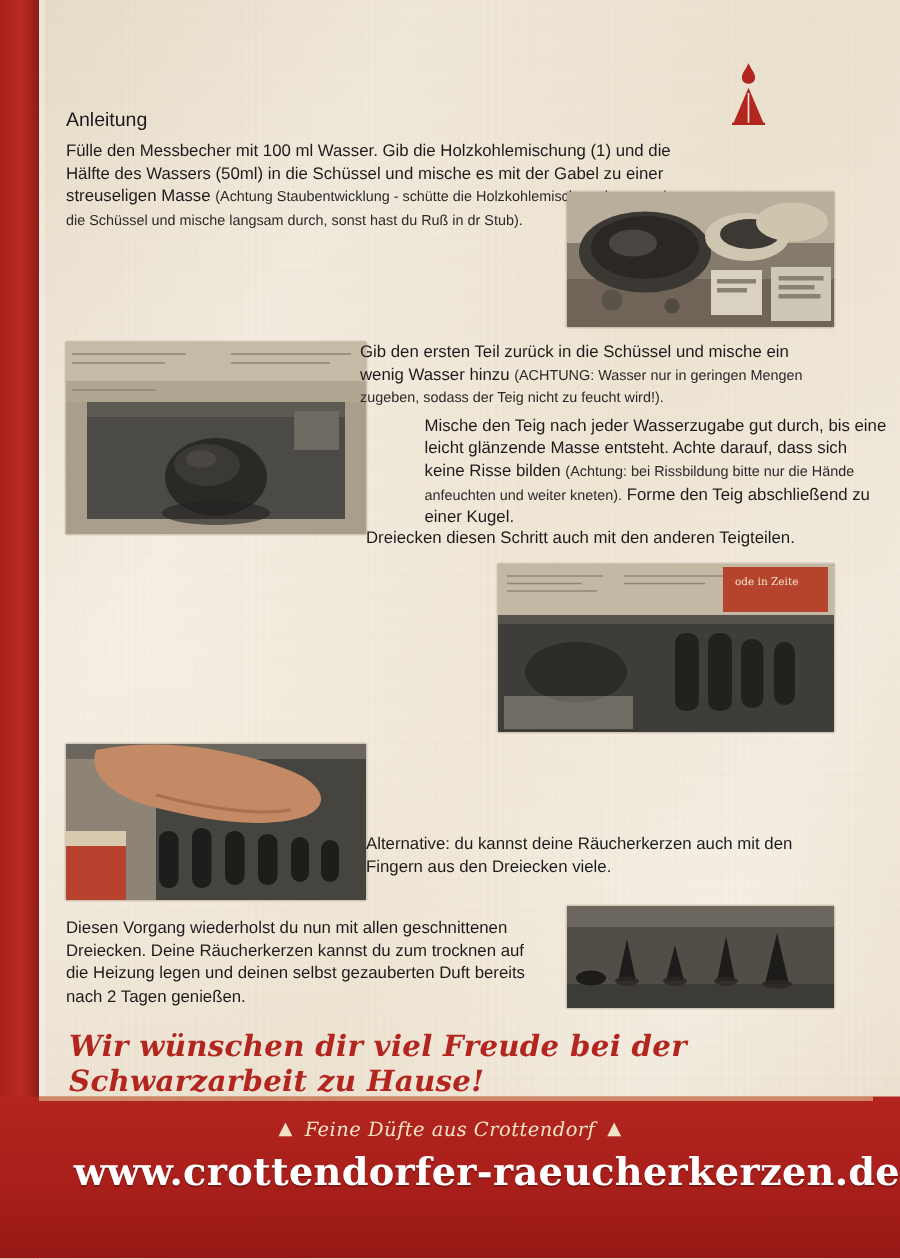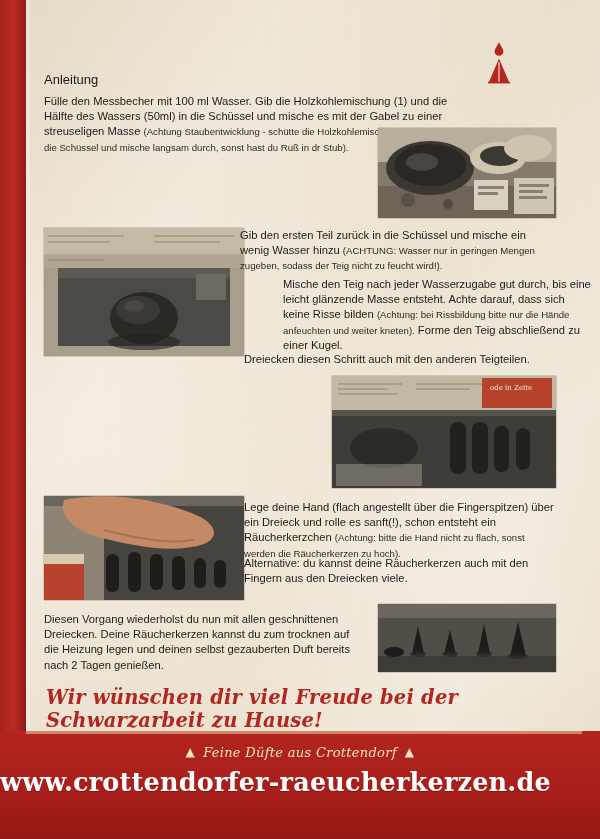--- a/index.html
+++ b/index.html
@@ -73,21 +73,21 @@
   .footer-sub .flame {
     color: #f0e3c4;
     font-size: 12px;
     margin: 0 8px;
     vertical-align: 1px;
   }
   .footer-url {
     position: absolute;
     top: 36px;
     left: 0; right: 0;
-    text-align: left;
+    text-align: right;
     color: #ffffff;
     font-family: "DejaVu Serif", serif;
     font-weight: bold;
     font-size: 25.5px;
     letter-spacing: .2px;
     text-shadow: 0 1px 0 rgba(0,0,0,.25);
   }
   
   #logo {
     position: absolute;
@@ -267,24 +267,20 @@
         <rect x="62" y="58" width="13" height="38" rx="6"></rect>
         <rect x="84" y="56" width="13" height="40" rx="6"></rect>
         <rect x="106" y="58" width="13" height="36" rx="6"></rect>
         <rect x="128" y="60" width="13" height="34" rx="6"></rect>
         <rect x="150" y="62" width="12" height="30" rx="6"></rect>
         <rect x="170" y="64" width="12" height="28" rx="6"></rect>
       </g>
     </svg>
   </div>
 
-  <div class="para" style="left:244px; top:500px; width:312px;">
-    <span>Lege deine Hand (flach angestellt über die Fingerspitzen) über ein Dreieck und rolle es sanft(!), schon entsteht ein Räucherkerzchen</span>
-    <span class="small">(Achtung: bitte die Hand nicht zu flach, sonst werden die Räucherkerzen zu hoch).</span>
-  </div>
 
   <div class="para" style="left:244px; top:556px; width:312px;">Alternative: du kannst deine Räucherkerzen auch mit den Fingern aus den Dreiecken viele.</div>
 
   <div class="para" style="left:44px; top:612px; width:320px;">Diesen Vorgang wiederholst du nun mit allen geschnittenen Dreiecken. Deine Räucherkerzen kannst du zum trocknen auf die Heizung legen und deinen selbst gezauberten Duft bereits nach 2 Tagen genießen.</div>
 
   <div class="photo" style="left:378px; top:604px; width:178px; height:68px;">
     <svg class="ph-inner" viewBox="0 0 178 68" preserveAspectRatio="none" xmlns="http://www.w3.org/2000/svg">
       <rect x="0" y="0" width="178" height="68" fill="#514e48"></rect>
       <rect x="0" y="0" width="178" height="14" fill="#6b675f"></rect>
       <rect x="0" y="52" width="178" height="16" fill="#3d3b36"></rect>

